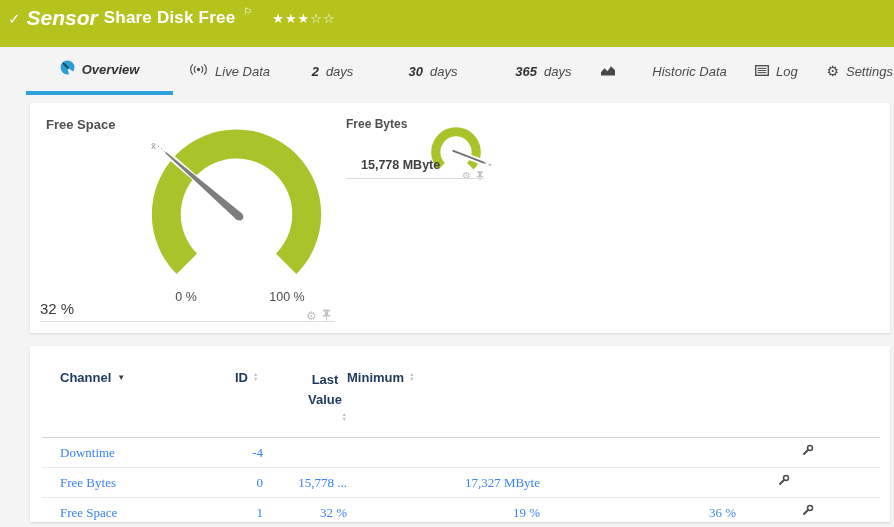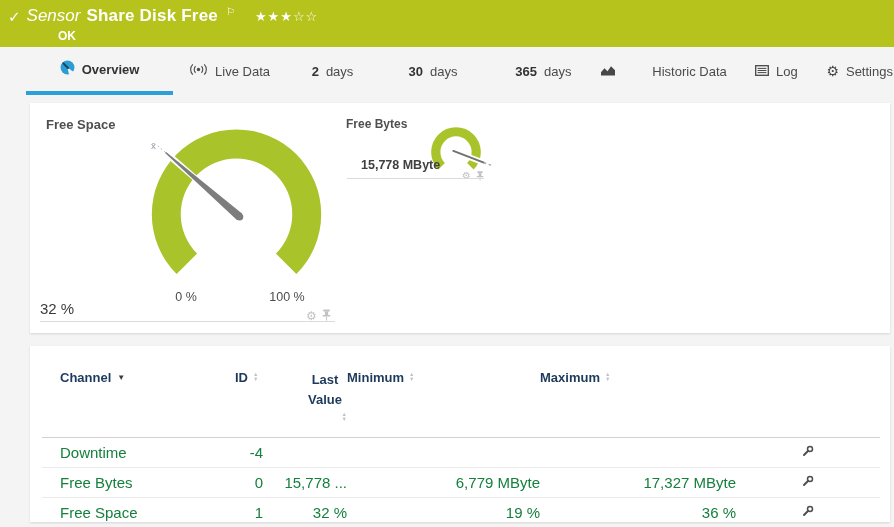--- a/index.html
+++ b/index.html
@@ -4,30 +4,30 @@
 <style>
   * { box-sizing: border-box; margin: 0; padding: 0; }
   html,body { width:894px; height:527px; overflow:hidden; }
   body { font-family: "Liberation Sans", "DejaVu Sans", sans-serif; background:#f4f4f4; color:#3f3f3f; }
   .app { position:relative; width:894px; height:527px; }
 
   
   .sensor-header { height:47px; background:#b6c31c; color:#fff; padding:6px 10px 0 8px; }
   .sh-line1 { display:flex; align-items:center; gap:6px; }
   .check-icon { font-size:15px; font-weight:bold; line-height:15px; }
-  .kind { font-style:italic; font-size:17px; }
+  .kind { font-style:italic; font-size:21px;font-weight:bold; }
   .sensor-name { font-size:17px; font-weight:bold; letter-spacing:.2px; }
   .flag-icon { font-size:10px; align-self:flex-start; margin-left:2px; cursor:pointer; }
   .stars { margin-left:14px; font-size:13px; letter-spacing:1px; cursor:pointer; }
   .sh-line2 { font-size:12px; font-weight:bold; margin:3px 0 0 50px; }
 
   
   .tabs { display:flex; height:48px; padding-left:26px; align-items:stretch; }
   .tab { display:flex; align-items:center; justify-content:center; gap:7px; font-size:13px;
-         color:#4b4b4b; cursor:pointer; white-space:nowrap; }
+         color:#4b4b4b; cursor:pointer; white-space:nowrap;font-style:italic; }
   .tab .num { font-weight:bold; color:#333; }
   .tab.active { border-bottom:4px solid #2ea0d9; }
   .tab.active .tab-label { color:#333; font-weight:bold; }
   .t0{width:150px;} .t1{width:115px;} .t2{width:95px;} .t3{width:110px;}
   .t4{width:115px;} .t5{width:130px;gap:36px;} .t6{width:100px;} .t7{width:70px;}
   .gear-glyph { font-size:14px; color:#454545; line-height:1; }
 
   
   .panel { position:relative; margin-left:30px; width:860px; background:#fff;
            box-shadow:0 1px 2px rgba(0,0,0,.12); }
@@ -56,21 +56,21 @@
 
   .rule { position:absolute; height:1px; background:#dadada; }
   .fs-rule { left:10px; top:218px; width:295px; }
   .fb-rule { left:317px; top:75px; width:137px; }
 
   
   .thead, .trow { display:grid; grid-template-columns:175px 28px 84px 193px 196px 1fr 24px;
                   margin:0 10px 0 12px; padding-left:18px; padding-right:66px; align-items:center; }
   .thead { padding-top:24px; padding-bottom:12px; border-bottom:1px solid #d2d2d2;
            align-items:start; color:#1d3a5c; font-size:13px; font-weight:bold; }
-  .trow { height:30px; border-bottom:1px solid #eaeaea; font-size:15px; color:#15803d; cursor:pointer; }
+  .trow { height:30px; border-bottom:1px solid #eaeaea; font-size:13px; color:#3b82f6; cursor:pointer;font-family:Liberation Serif, serif; }
   .c-right { text-align:right; }
   .c-center { text-align:center;flex-direction:column; }
   .th { display:flex; align-items:flex-start; cursor:pointer; }
   .th.c-right { justify-content:flex-start; }
   .th.c-center { justify-content:center; align-items:flex-end; }
   .th-wrap { display:inline-block; width:44px; text-align:center; line-height:1.55; }
   .sort { display:inline-flex; flex-direction:column; margin-left:5px; margin-top:2px;
           color:#bfc3c9; font-size:5.5px; line-height:5px; }
   .th.c-center .sort { margin-bottom:3px; }
   .caret { font-size:8px; color:#3c3c3c; margin-left:6px; margin-top:3px; }
@@ -82,21 +82,20 @@
 <div class="app">
 
   <header class="sensor-header">
     <div class="sh-line1">
       <span class="check-icon">✓</span>
       <span class="kind">Sensor</span>
       <span class="sensor-name">Share Disk Free</span>
       <span class="flag-icon">⚐</span>
       <span class="stars"><span>★★★</span><span>☆☆</span></span>
     </div>
-    <div class="sh-line2">OK</div>
   </header>
 
   <nav class="tabs">
     <div class="tab t0 active">
       <span>
         <svg width="15" height="15" viewBox="0 0 16 16">
           <circle cx="8" cy="8" r="7.4" fill="#2c9cd4"></circle>
           <path d="M8,8 L14.5,12.8 A7.4,7.4 0 0 1 9.5,15.3 Z" fill="#f4f4f4"></path>
           <line x1="8.6" y1="8.6" x2="3.6" y2="3.6" stroke="#17455f" stroke-width="2.1" stroke-linecap="round"></line>
         </svg>
@@ -231,27 +230,20 @@
             <span>▼</span>
           </span>
       </div>
       <div class="th c-right">
         <span>Minimum</span>
         <span class="sort">
             <span>▲</span>
             <span>▼</span>
           </span>
       </div>
-      <div class="th c-right">
-        <span>Maximum</span>
-        <span class="sort">
-            <span>▲</span>
-            <span>▼</span>
-          </span>
-      </div>
       <div></div>
         <div></div>
     </div>
 
     <div class="trow">
       <div>Downtime</div>
       <div class="c-right">-4</div>
       <div class="c-right"></div>
       <div class="c-right"></div>
       <div class="c-right"></div>
@@ -263,21 +255,20 @@
             <line x1="7.2" y1="5.8" x2="3" y2="10" stroke="#4f4f4f" stroke-width="2" stroke-linecap="round"></line>
           </svg>
         </span>
       </div>
     </div>
 
     <div class="trow">
       <div>Free Bytes</div>
       <div class="c-right">0</div>
       <div class="c-right">15,778 ...</div>
-      <div class="c-right">6,779 MByte</div>
       <div class="c-right">17,327 MByte</div>
       <div></div>
       <div class="row-tool">
         <span>
           <svg width="13" height="13" viewBox="0 0 13 13">
             <circle cx="9" cy="4" r="2.5" fill="none" stroke="#4f4f4f" stroke-width="1.5"></circle>
             <line x1="7.2" y1="5.8" x2="3" y2="10" stroke="#4f4f4f" stroke-width="2" stroke-linecap="round"></line>
           </svg>
         </span>
       </div>

